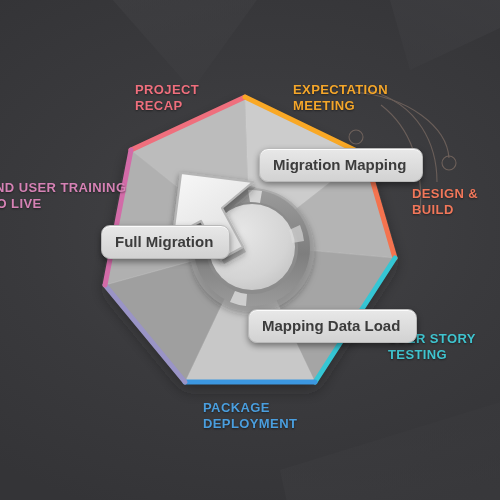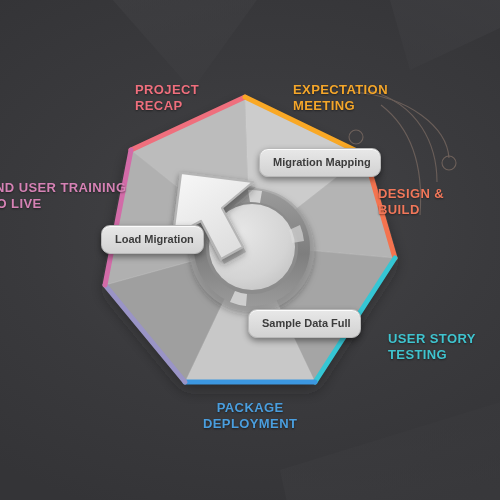--- a/index.html
+++ b/index.html
@@ -35,36 +35,36 @@
     position:absolute;
     font-weight:bold;
     font-size:13px;
     line-height:16px;
     letter-spacing:.4px;
     white-space:pre-line;
     text-shadow:0 1px 2px rgba(0,0,0,.45);
   }
   #lbl-recap{left:135px;top:82px;color:#ef6f7d;}
   #lbl-expect{left:293px;top:82px;color:#f4a62a;}
-  #lbl-design{left:378px;top:186px;color:#f1775a;}
+  #lbl-design{left:412px;top:186px;color:#f1775a;}
   #lbl-userstory{left:388px;top:331px;color:#3fc4cf;}
-  #lbl-package{left:203px;top:400px;color:#4a9ede;text-align:center;}
+  #lbl-package{left:203px;top:400px;color:#4a9ede;}
   #lbl-sysadmin{left:26px;top:332px;color:#9a94c6;}
   #lbl-enduser{left:-14px;top:180px;color:#d682b5;}
 
   
   .chip{
     position:absolute;
     background:linear-gradient(180deg,#e8e8e8 0%,#d2d2d2 100%);
     border:1px solid #b9b9b9;
     border-radius:9px;
     color:#3c3c3c;
-    font-size:11px;
+    font-size:15px;
     font-weight:bold;
-    padding:7px 9px 8px 13px;
+    padding:7px 16px 8px 13px;
     box-shadow:0 3px 6px rgba(0,0,0,.42), inset 0 1px 0 rgba(255,255,255,.85);
     white-space:nowrap;
   }
   #chip-mig{left:259px;top:148px;}
   #chip-full{left:101px;top:225px;}
   #chip-sample{left:248px;top:309px;}
 </style>
 </head>
 <body>
 
@@ -163,16 +163,16 @@
   <div class="lbl" id="lbl-design">DESIGN &amp;
 BUILD</div>
   <div class="lbl" id="lbl-userstory">USER STORY
 TESTING</div>
   <div class="lbl" id="lbl-package">PACKAGE
 DEPLOYMENT</div>
   <div class="lbl" id="lbl-enduser">END USER TRAINING
 GO LIVE</div>
 
   <div class="chip" id="chip-mig">Migration Mapping</div>
-  <div class="chip" id="chip-full">Load Migration</div>
-  <div class="chip" id="chip-sample">Sample Data Full</div>
+  <div class="chip" id="chip-full">Full Migration</div>
+  <div class="chip" id="chip-sample">Mapping Data Load</div>
 
 </div>
 
 </body></html>

